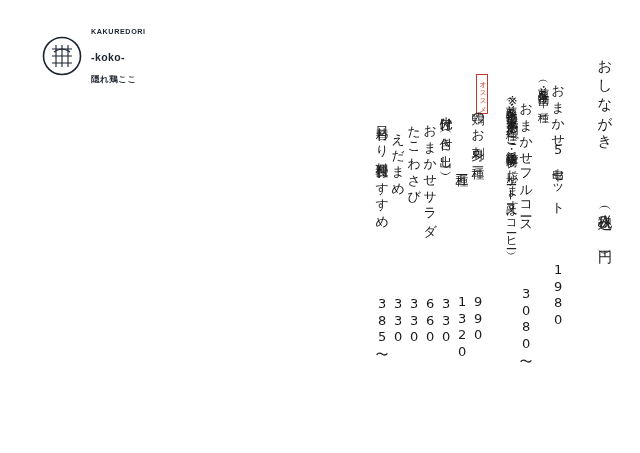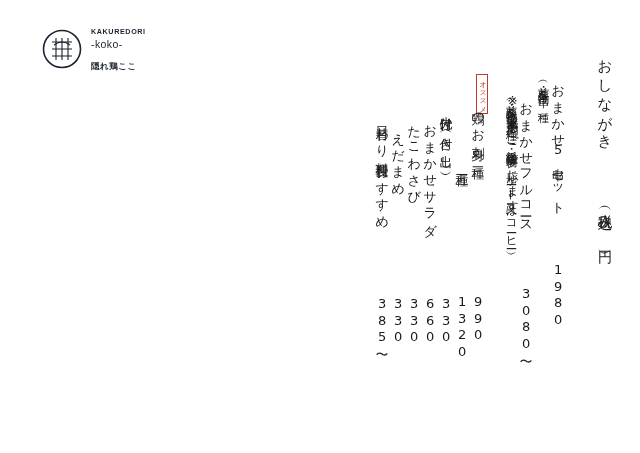--- a/index.html
+++ b/index.html
@@ -38,23 +38,23 @@
   }
   .logo-line1 {
     font-size: 7.2px;
     letter-spacing: 0.6px;
     font-weight: 700;
     color: #1b2330;
   }
   .logo-line2 {
     font-size: 10.5px;
     letter-spacing: 0.4px;
-    font-weight: 400;
+    font-weight: 700;
     color: #1b2330;
-    margin-top: 1px;
+    margin-top: 14px;
   }
   .logo-line3 {
     font-size: 8.5px;
     letter-spacing: 0.5px;
     font-weight: 700;
     color: #1b2330;
     margin-top: 10px;
   }
 
   

